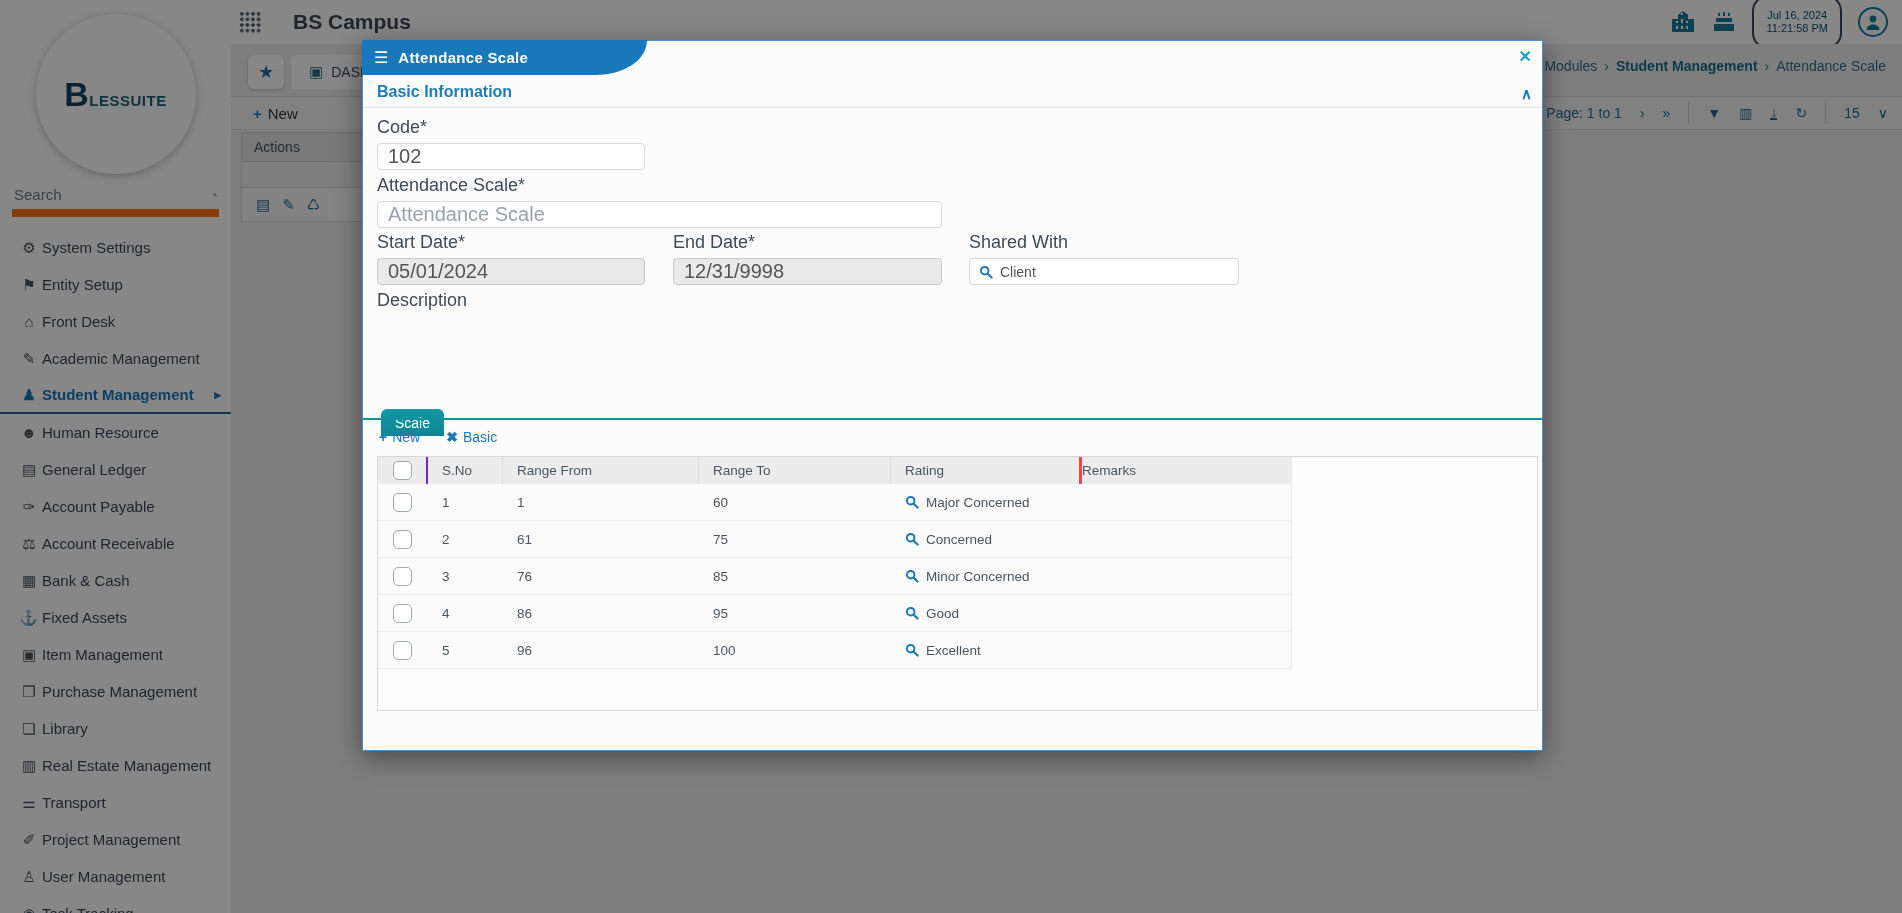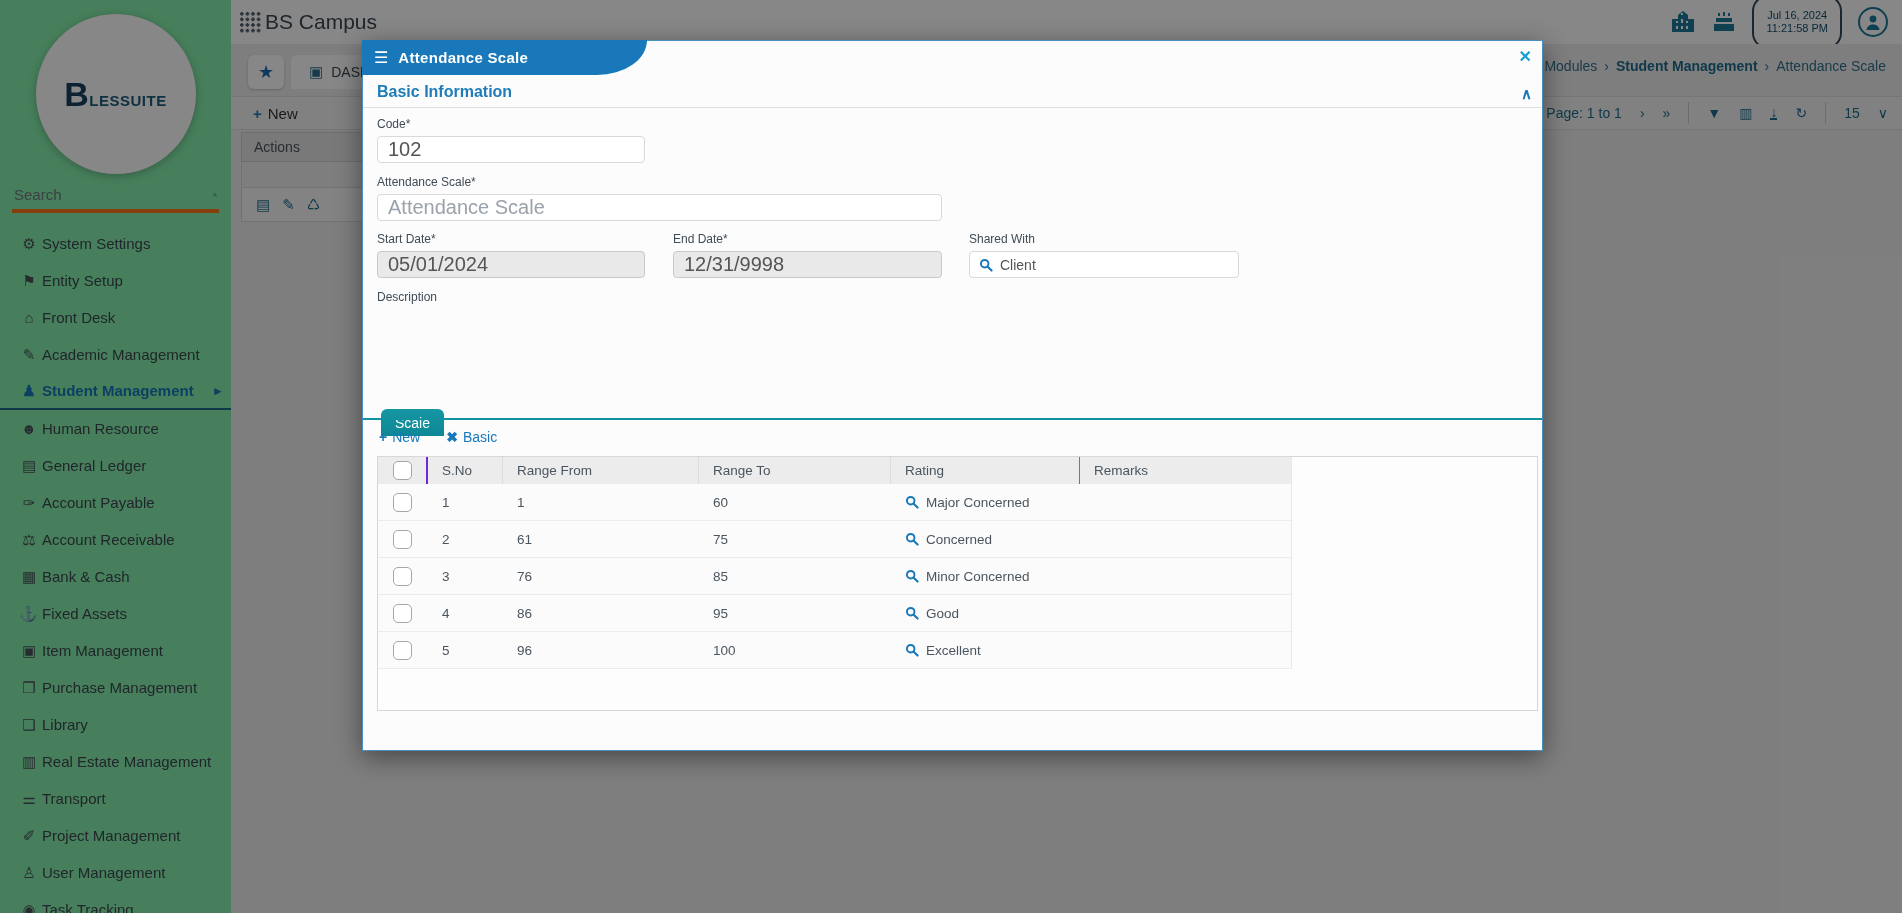--- a/index.html
+++ b/index.html
@@ -1,38 +1,38 @@
 <!DOCTYPE html>
 <html><head>
 <meta charset="utf-8">
 <style>
   * { box-sizing: border-box; margin: 0; padding: 0; }
   html,body { width: 1902px; height: 913px; overflow: hidden; }
   body { font-family: "Liberation Sans", sans-serif; background: #ececec; position: relative; color:#3d4852; }
 
   
-  .sidebar { position:absolute; left:0; top:0; width:231px; height:913px; background:#86efac; z-index:1; }
+  .sidebar { position:absolute; left:0; top:0; width:231px; height:913px; background:#ffffff; z-index:1; }
   .logo-wrap { width:160px; height:160px; margin:14px auto 4px; border-radius:50%; background:#fff; box-shadow:0 2px 8px rgba(0,0,0,.25); display:flex; align-items:center; justify-content:center; }
   .logo-text { color:#1d5d7a; font-weight:bold; letter-spacing:.5px; font-size:15px; }
   .logo-text .big-b { font-size:34px; color:#173f5f; }
-  .search-row { display:flex; align-items:center; margin:8px 12px 12px; border-bottom:4px solid #f97316; padding:4px 2px 6px; }
+  .search-row { display:flex; align-items:center; margin:8px 12px 12px; border-bottom:8px solid #f97316; padding:4px 2px 6px; }
   .search-row input { border:none; outline:none; flex:1; font-size:15px; color:#555; background:transparent; font-family:inherit; }
   .search-row input::placeholder { color:#6d7a85; }
   .search-row .mag { color:#1d6d8d; }
   .menu { margin-top:8px; }
   .menu-item { display:flex; align-items:center; height:37px; padding:0 10px 0 16px; font-size:15px; color:#3d4852; cursor:pointer; position:relative; }
   .menu-item .mi-icon { width:26px; font-size:15px; color:#4a545e; flex:0 0 26px; text-align:center; }
   .menu-item.active { color:#1878ba; font-weight:bold; border-bottom:2px solid #1d6d8d; }
   .menu-item.active .mi-icon { color:#1878ba; }
   .menu-item.active .arrow { margin-left:auto; color:#1878ba; font-size:13px; }
 
   
   .topbar { position:absolute; left:231px; top:0; right:0; height:44px; background:#fff; z-index:1; display:flex; align-items:center; }
   .grid-icon { width:22px; height:22px; margin-left:8px; background-image:radial-gradient(#55636e 1.7px, transparent 1.9px); background-size:5.6px 5.6px; }
-  .app-title { font-size:21px; font-weight:normal; color:#3d4852; margin-left:4px;text-align:center; }
+  .app-title { font-size:21px; font-weight:bold; color:#3d4852; margin-left:32px;text-align:center; }
   .topbar-right { margin-left:auto; display:flex; align-items:center; gap:16px; padding-right:14px; }
   .tb-ic { color:#1b7a9c; }
   .time-pill { border:2px solid #33495c; border-radius:16px; padding:12px 12px; text-align:center; font-size:11px; font-weight:normal; color:#14506e; line-height:13px; }
   .avatar-circle { width:30px; height:30px; border-radius:50%; border:2px solid #1b7a9c; display:flex; align-items:center; justify-content:center; color:#1b7a9c; }
 
   
   .content { position:absolute; left:231px; top:44px; right:0; bottom:0; background:#efefef; z-index:1; }
   .breadcrumb { position:absolute; top:14px; right:16px; font-size:14px; color:#33708e; display:flex; gap:7px; align-items:center; }
   .breadcrumb .crumb-strong { color:#1d6d8d; font-weight:bold; }
   .fav-btn { position:absolute; left:17px; top:11px; width:36px; height:34px; background:#fff; border-radius:6px; box-shadow:0 1px 3px rgba(0,0,0,.2); display:flex; align-items:center; justify-content:center; color:#1f6fb0; font-size:18px; }
@@ -58,21 +58,21 @@
   .ribbon { position:absolute; left:-1px; top:-1px; height:35px; width:236px; background:#1878ba; display:flex; align-items:center; padding-left:12px; gap:10px; color:#fff; }
   .ribbon-tail { position:absolute; left:234px; top:-1px; width:50px; height:35px; background:#1878ba; border-bottom-right-radius:50px 35px; }
   .ribbon .burger { font-size:16px; }
   .ribbon .m-title { font-size:15px; font-weight:bold; letter-spacing:.3px; }
   .m-close { position:absolute; right:10px; top:6px; color:#18a0d0; font-size:16px; font-weight:bold; cursor:pointer; }
   .m-collapse { position:absolute; right:10px; top:44px; color:#1878ba; font-size:15px; font-weight:bold; cursor:pointer; }
   .section-title { position:absolute; left:14px; top:42px; color:#1e7db8; font-size:16px; font-weight:bold; }
   .section-divider { position:absolute; left:0; top:66px; width:100%; border-bottom:1px solid #e0e0e0; }
 
   .fg { position:absolute; }
-  .fg label { display:block; font-size:12px; color:#3f4b56; margin-bottom:5px; }
+  .fg label { display:block; font-size:18px; color:#3f4b56; margin-bottom:5px; }
   .fg input, .fg textarea { width:100%; border:1px solid #d9d9d9; border-radius:4px; height:27px; padding:0 10px; font-size:20px; color:#555; font-family:inherit; background:#fff; outline:none; }
   .fg textarea { height:66px; padding-top:6px; resize:none; }
   .fg input::placeholder, .fg textarea::placeholder { color:#9aa2ab; }
   .fg input:disabled { background:#e9e9e9; border-color:#c9c9c9; color:#555; }
   .shared-box { display:flex; align-items:center; gap:7px; border:1px solid #d9d9d9; border-radius:4px; height:27px; padding:0 9px; background:#fff; font-size:14px; color:#555; }
   .shared-box .mag { color:#1878ba; }
 
   .scale-tab { position:absolute; left:18px; top:368px; height:27px; padding:0 14px; background:linear-gradient(180deg,#1695a3,#0d8795); color:#fff; font-size:14px; border-radius:6px 6px 0 0; display:flex; align-items:center; cursor:pointer; }
   .tab-underline { position:absolute; left:0; top:377px; width:100%; height:2px; background:#12919e; }
 
@@ -82,21 +82,21 @@
 
   .m-table { position:absolute; left:14px; top:415px; width:1161px; height:255px; border:1px solid #d7d7d7; background:#fdfdfd; }
   .tbl-inner { width:914px; border-right:1px solid #e8e8e8; }
   .t-head { display:flex; align-items:center; background:#ececec; height:27px; font-size:13.5px; color:#4a5560; }
   .t-row { display:flex; align-items:center; height:37px; border-bottom:1px solid #ececec; font-size:13.5px; color:#4b555f; background:#fbfbfb; }
   .c-check { flex:0 0 48px; display:flex; justify-content:center; }
   .c-sno { flex:0 0 76px; padding-left:14px; border-left:2px solid #6d28d9; height:100%; display:flex; align-items:center; }
   .c-from { flex:0 0 196px; padding-left:14px; border-left:1px solid #dcdcdc; height:100%; display:flex; align-items:center; }
   .c-to { flex:0 0 192px; padding-left:14px; border-left:1px solid #dcdcdc; height:100%; display:flex; align-items:center; }
   .c-rating { flex:0 0 189px; padding-left:14px; border-left:1px solid #dcdcdc; height:100%; display:flex; align-items:center; gap:7px; }
-  .c-remarks { flex:1; padding-left:14px; border-left:1px solid #ef4444; height:100%; display:flex; align-items:center;text-align:right; }
+  .c-remarks { flex:1; border-left:3px solid #ef4444; height:100%; display:flex; align-items:center;text-align:right; }
   .t-row .c-sno, .t-row .c-from, .t-row .c-to, .t-row .c-rating, .t-row .c-remarks { border-left-color:transparent; }
   .c-rating .mag { color:#1878ba; }
   .cbox { width:19px; height:19px; border:1.5px solid #a0a7ae; border-radius:5px; background:#fff; cursor:pointer; }
   .mag { width:14px; height:14px; display:inline-block; }
 </style>
 </head>
 <body>
 
 <svg width="0" height="0" style="position:absolute">
   <defs>

